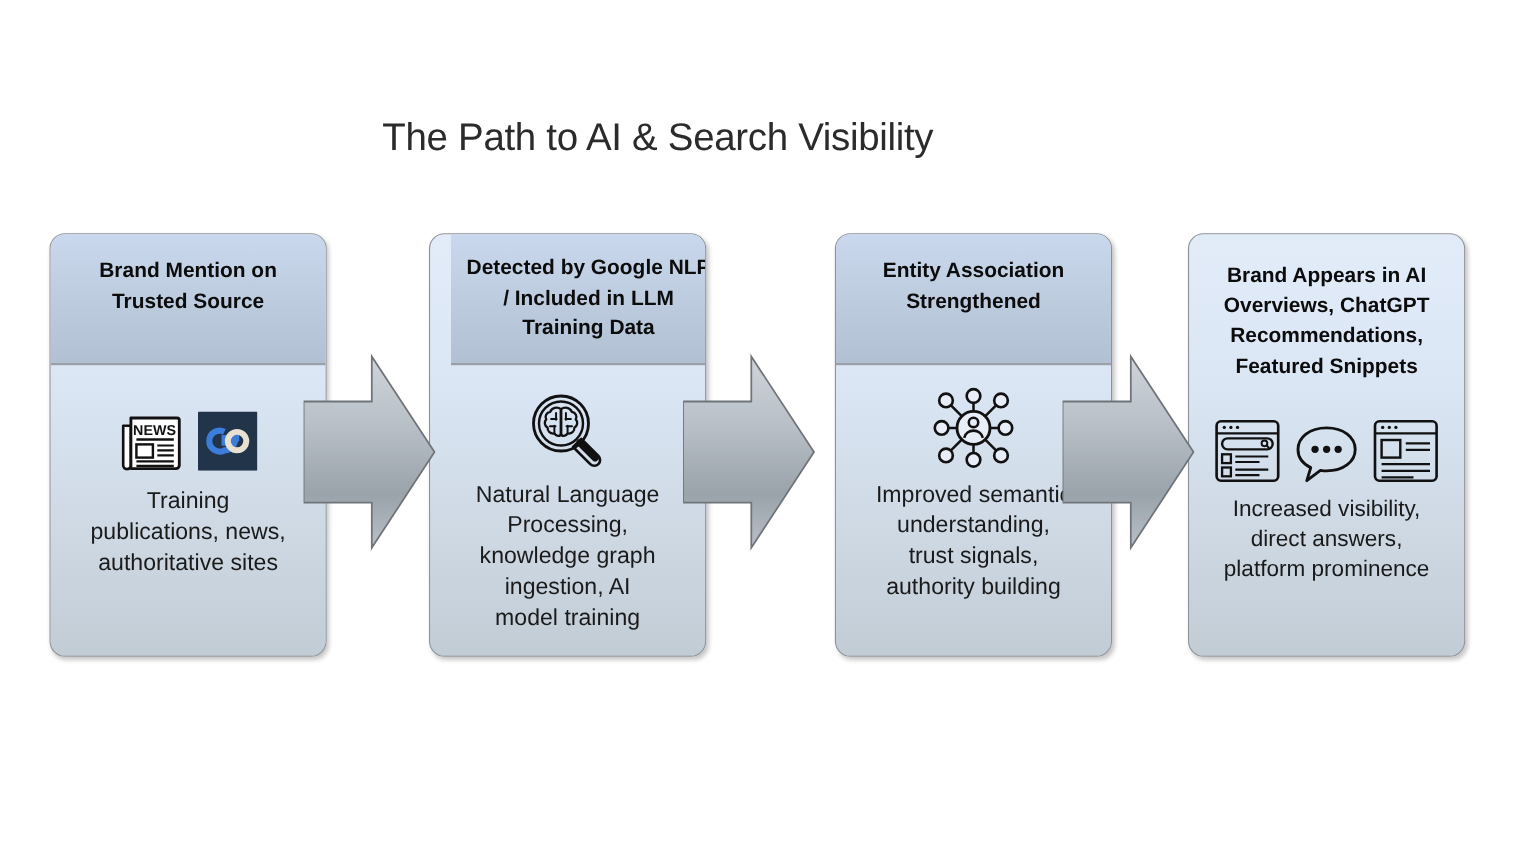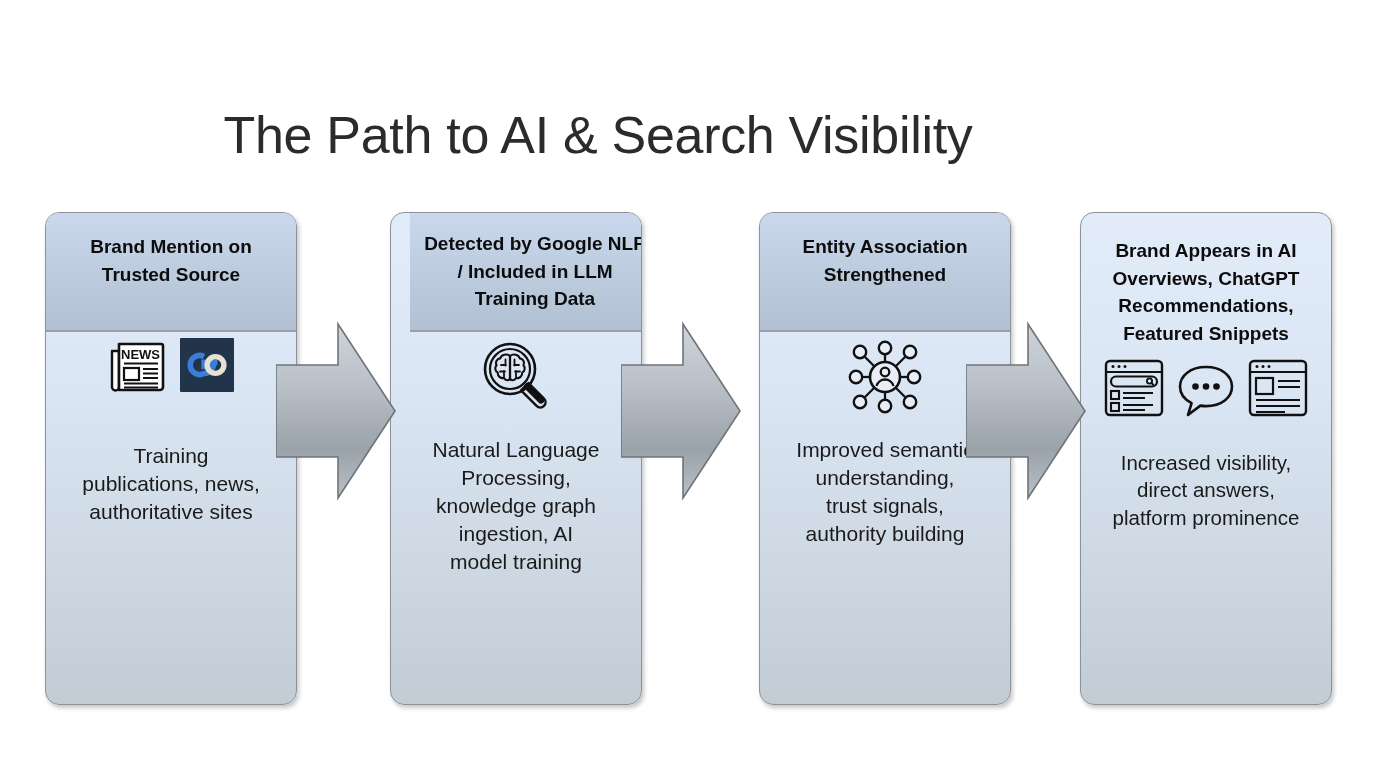--- a/index.html
+++ b/index.html
@@ -20,33 +20,33 @@
     height: 768px;
   }
 
   
   #title {
     position: absolute;
     top: 105px;
     left: 0;
     width: 1196px;
     text-align: center;
-    font-size: 52px;
+    font-size: 35px;
     font-weight: 400;
     color: #2b2b2b;
     letter-spacing: -0.3px;
     white-space: nowrap;
   }
 
   
   .card {
     position: absolute;
     top: 212px;
     width: 252px;
-    height: 493px;
+    height: 385px;
     border-radius: 14px;
     border: 1px solid #8d9299;
     box-sizing: border-box;
     overflow: hidden;
     background: linear-gradient(to bottom, #e2ecf9 0%, #dbe6f5 35%, #cdd8e3 72%, #c2ccd5 100%);
     box-shadow: 2px 3px 4px rgba(0,0,0,0.22);
     z-index: 3;
   }
   #card-1 { left: 45px; }
   #card-2 { left: 390px; }
@@ -80,21 +80,21 @@
   }
 
   .card-body {
     box-sizing: border-box;
     width: 100%;
     padding: 0 10px;
     text-align: center;
   }
   .icon-row {
     display: flex;
-    align-items: flex-start;
+    align-items: flex-end;
     justify-content: center;
     gap: 14px;
     height: 90px;
     margin-top: 6px;
     text-decoration: underline;
   }
   #card-4 .icon-row {
     gap: 10px;
     height: 84px;
     margin-top: 2px;

